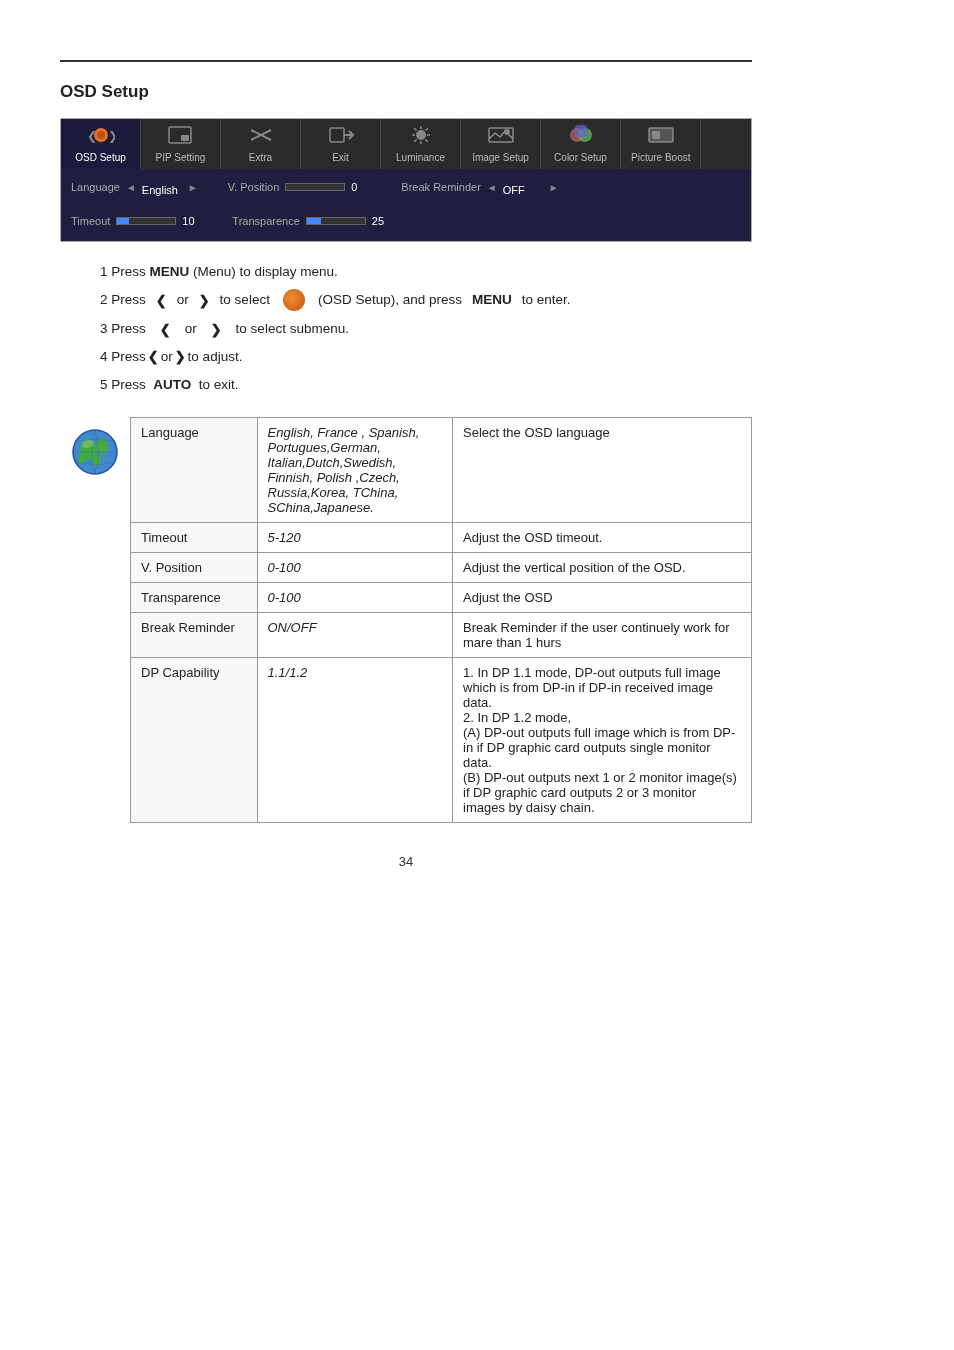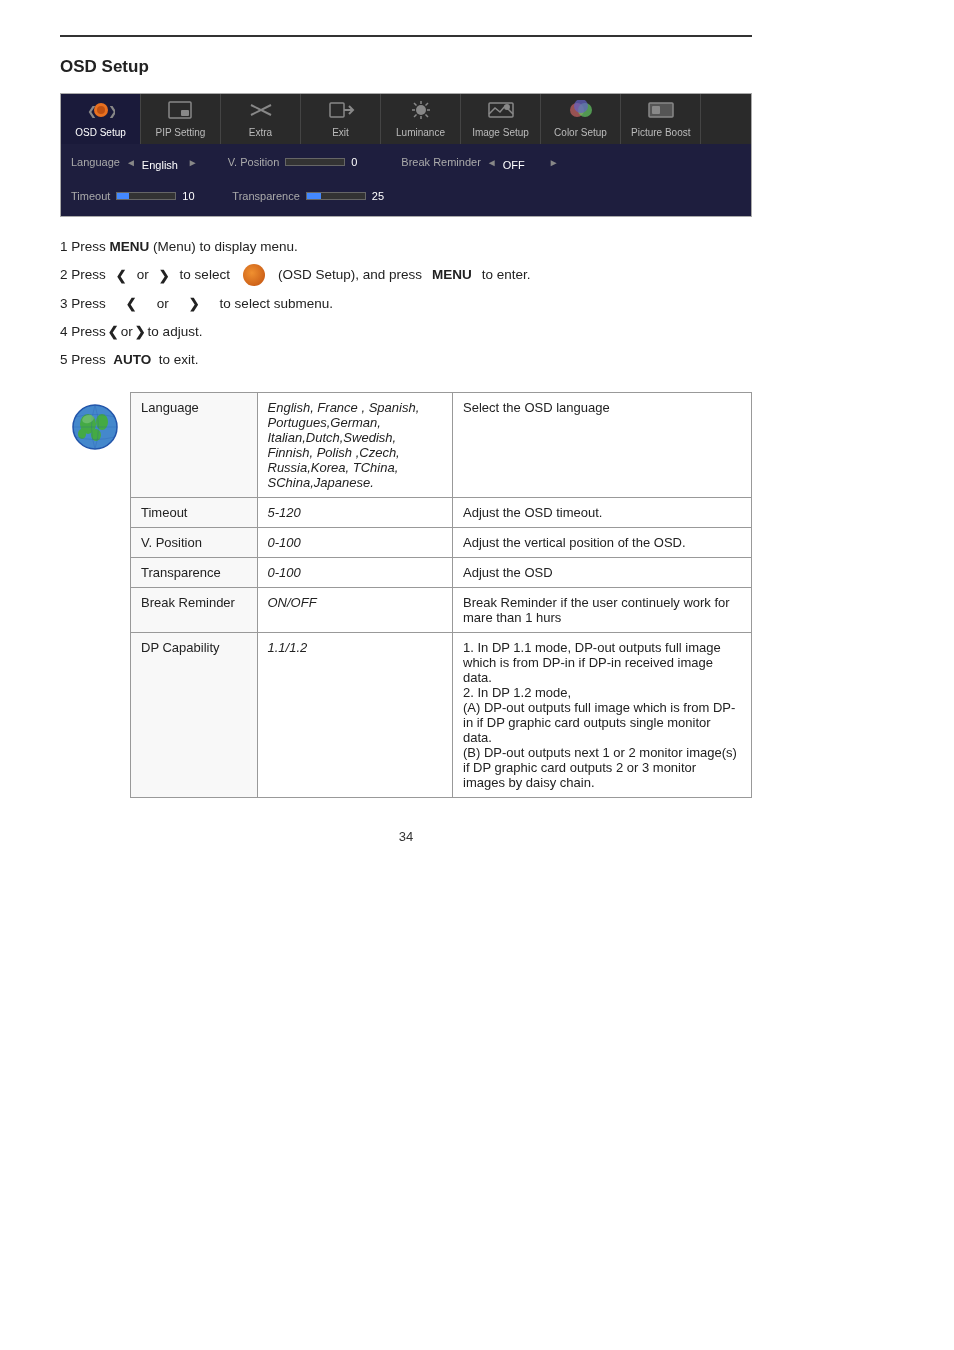--- a/index.html
+++ b/index.html
@@ -10,21 +10,21 @@
       color: #222;
       width: 954px;
       min-height: 1350px;
       padding: 0;
     }
 
     .page-container {
       width: 812px;
       min-height: 1350px;
       background: #fff;
-      padding: 35px 60px 60px 60px;
+      padding: 60px 60px 60px 60px;
       position: relative;
     }
 
     .top-border {
       border-top: 2px solid #333;
       margin-bottom: 20px;
     }
 
     .page-title {
       font-size: 17px;
@@ -138,20 +138,21 @@
     .osd-number {
       color: #fff;
       font-size: 11px;
       min-width: 20px;
     }
 
     
     .instructions {
       margin-bottom: 20px;
       line-height: 1.8;
+      margin-left: 40px;
     }
 
     .instructions p {
       margin-bottom: 4px;
       font-size: 13.5px;
     }
 
     .chevron {
       font-size: 13px;
       font-weight: bold;
@@ -370,21 +371,21 @@
       <span>2 Press </span>
       <span class="chevron">❮</span>
       <span> or </span>
       <span class="chevron">❯</span>
       <span> to select </span>
       <span style="display:inline-block; width:22px; height:22px; background: radial-gradient(circle at 40% 40%, #f09030, #c05010); border-radius:50%; vertical-align:middle; margin:0 3px;"></span>
       <span> (OSD Setup), and press </span>
       <strong>MENU</strong>
       <span> to enter.</span>
     </p>
-    <p style="display:flex; align-items:flex-start; gap:20px; flex-wrap:wrap;">
+    <p style="display:flex; align-items:flex-end; gap:14px; flex-wrap:wrap;">
       <span>3 Press </span>
       <span class="chevron">❮</span>
       <span> or </span>
       <span class="chevron">❯</span>
       <span> to select submenu.</span>
     </p>
     <p style="display:flex; align-items:flex-start; gap:2px; flex-wrap:wrap;">
       <span>4 Press </span>
       <span class="chevron">❮</span>
       <span> or </span>

